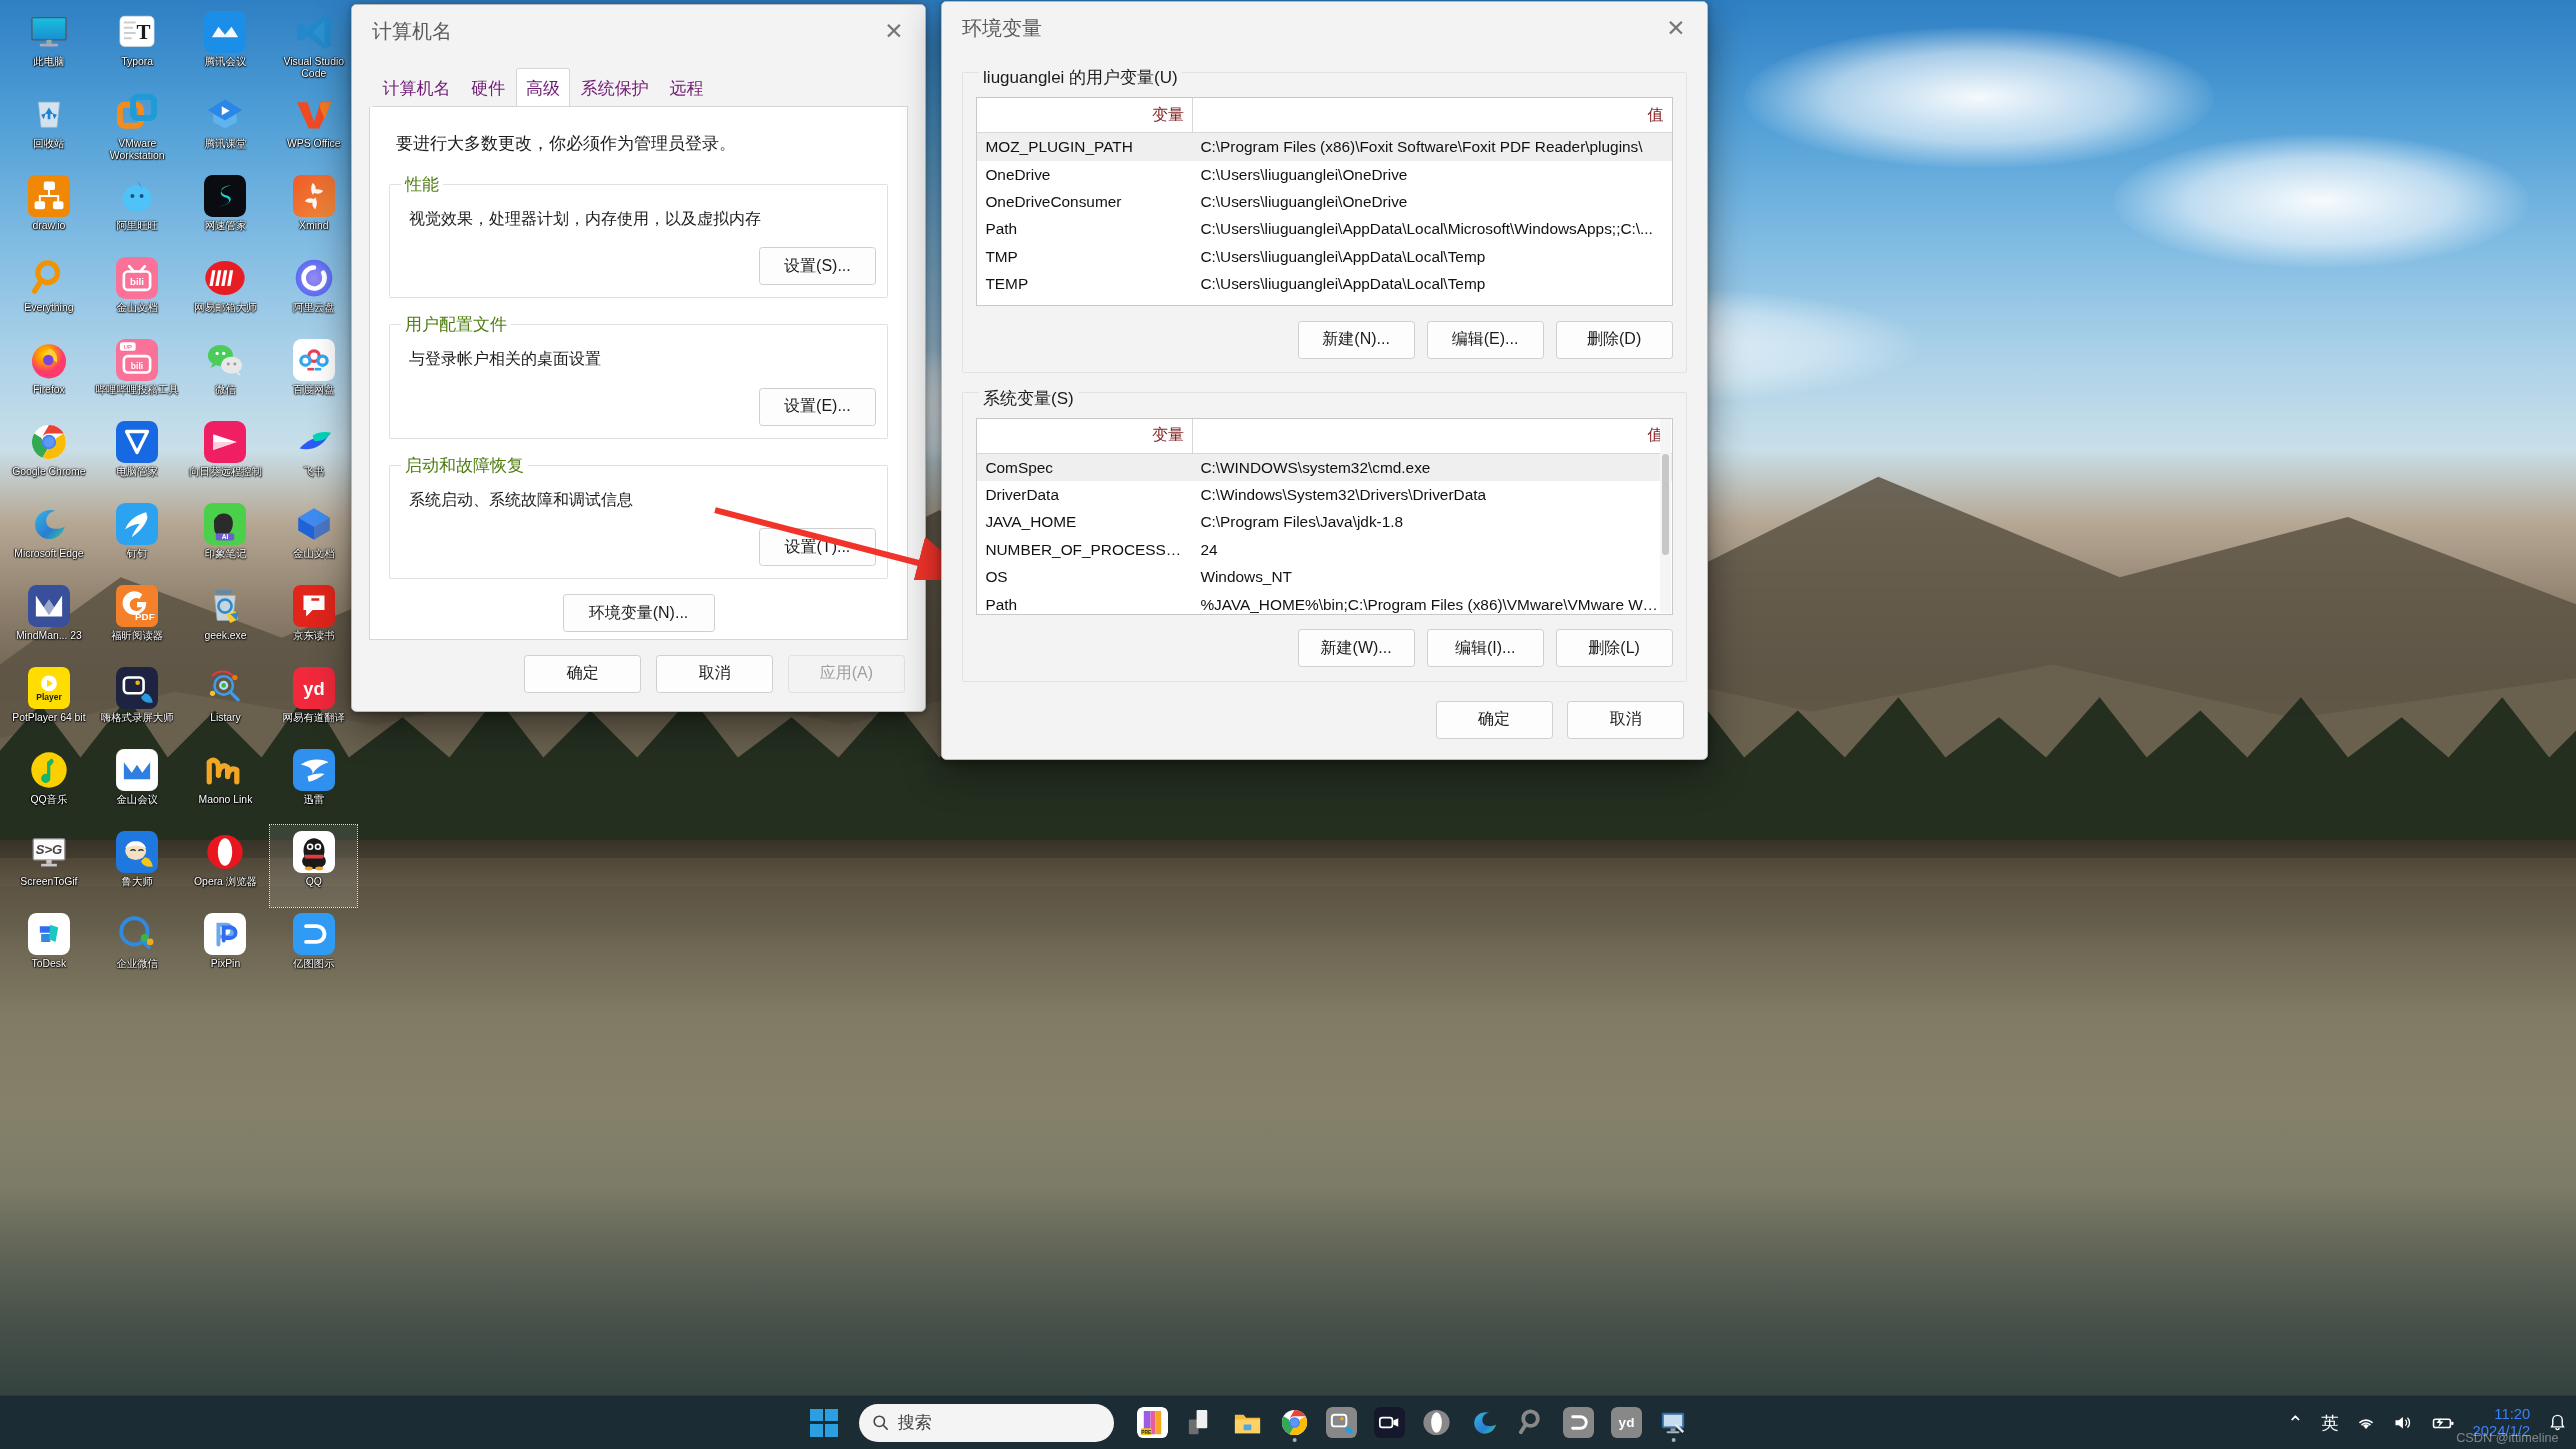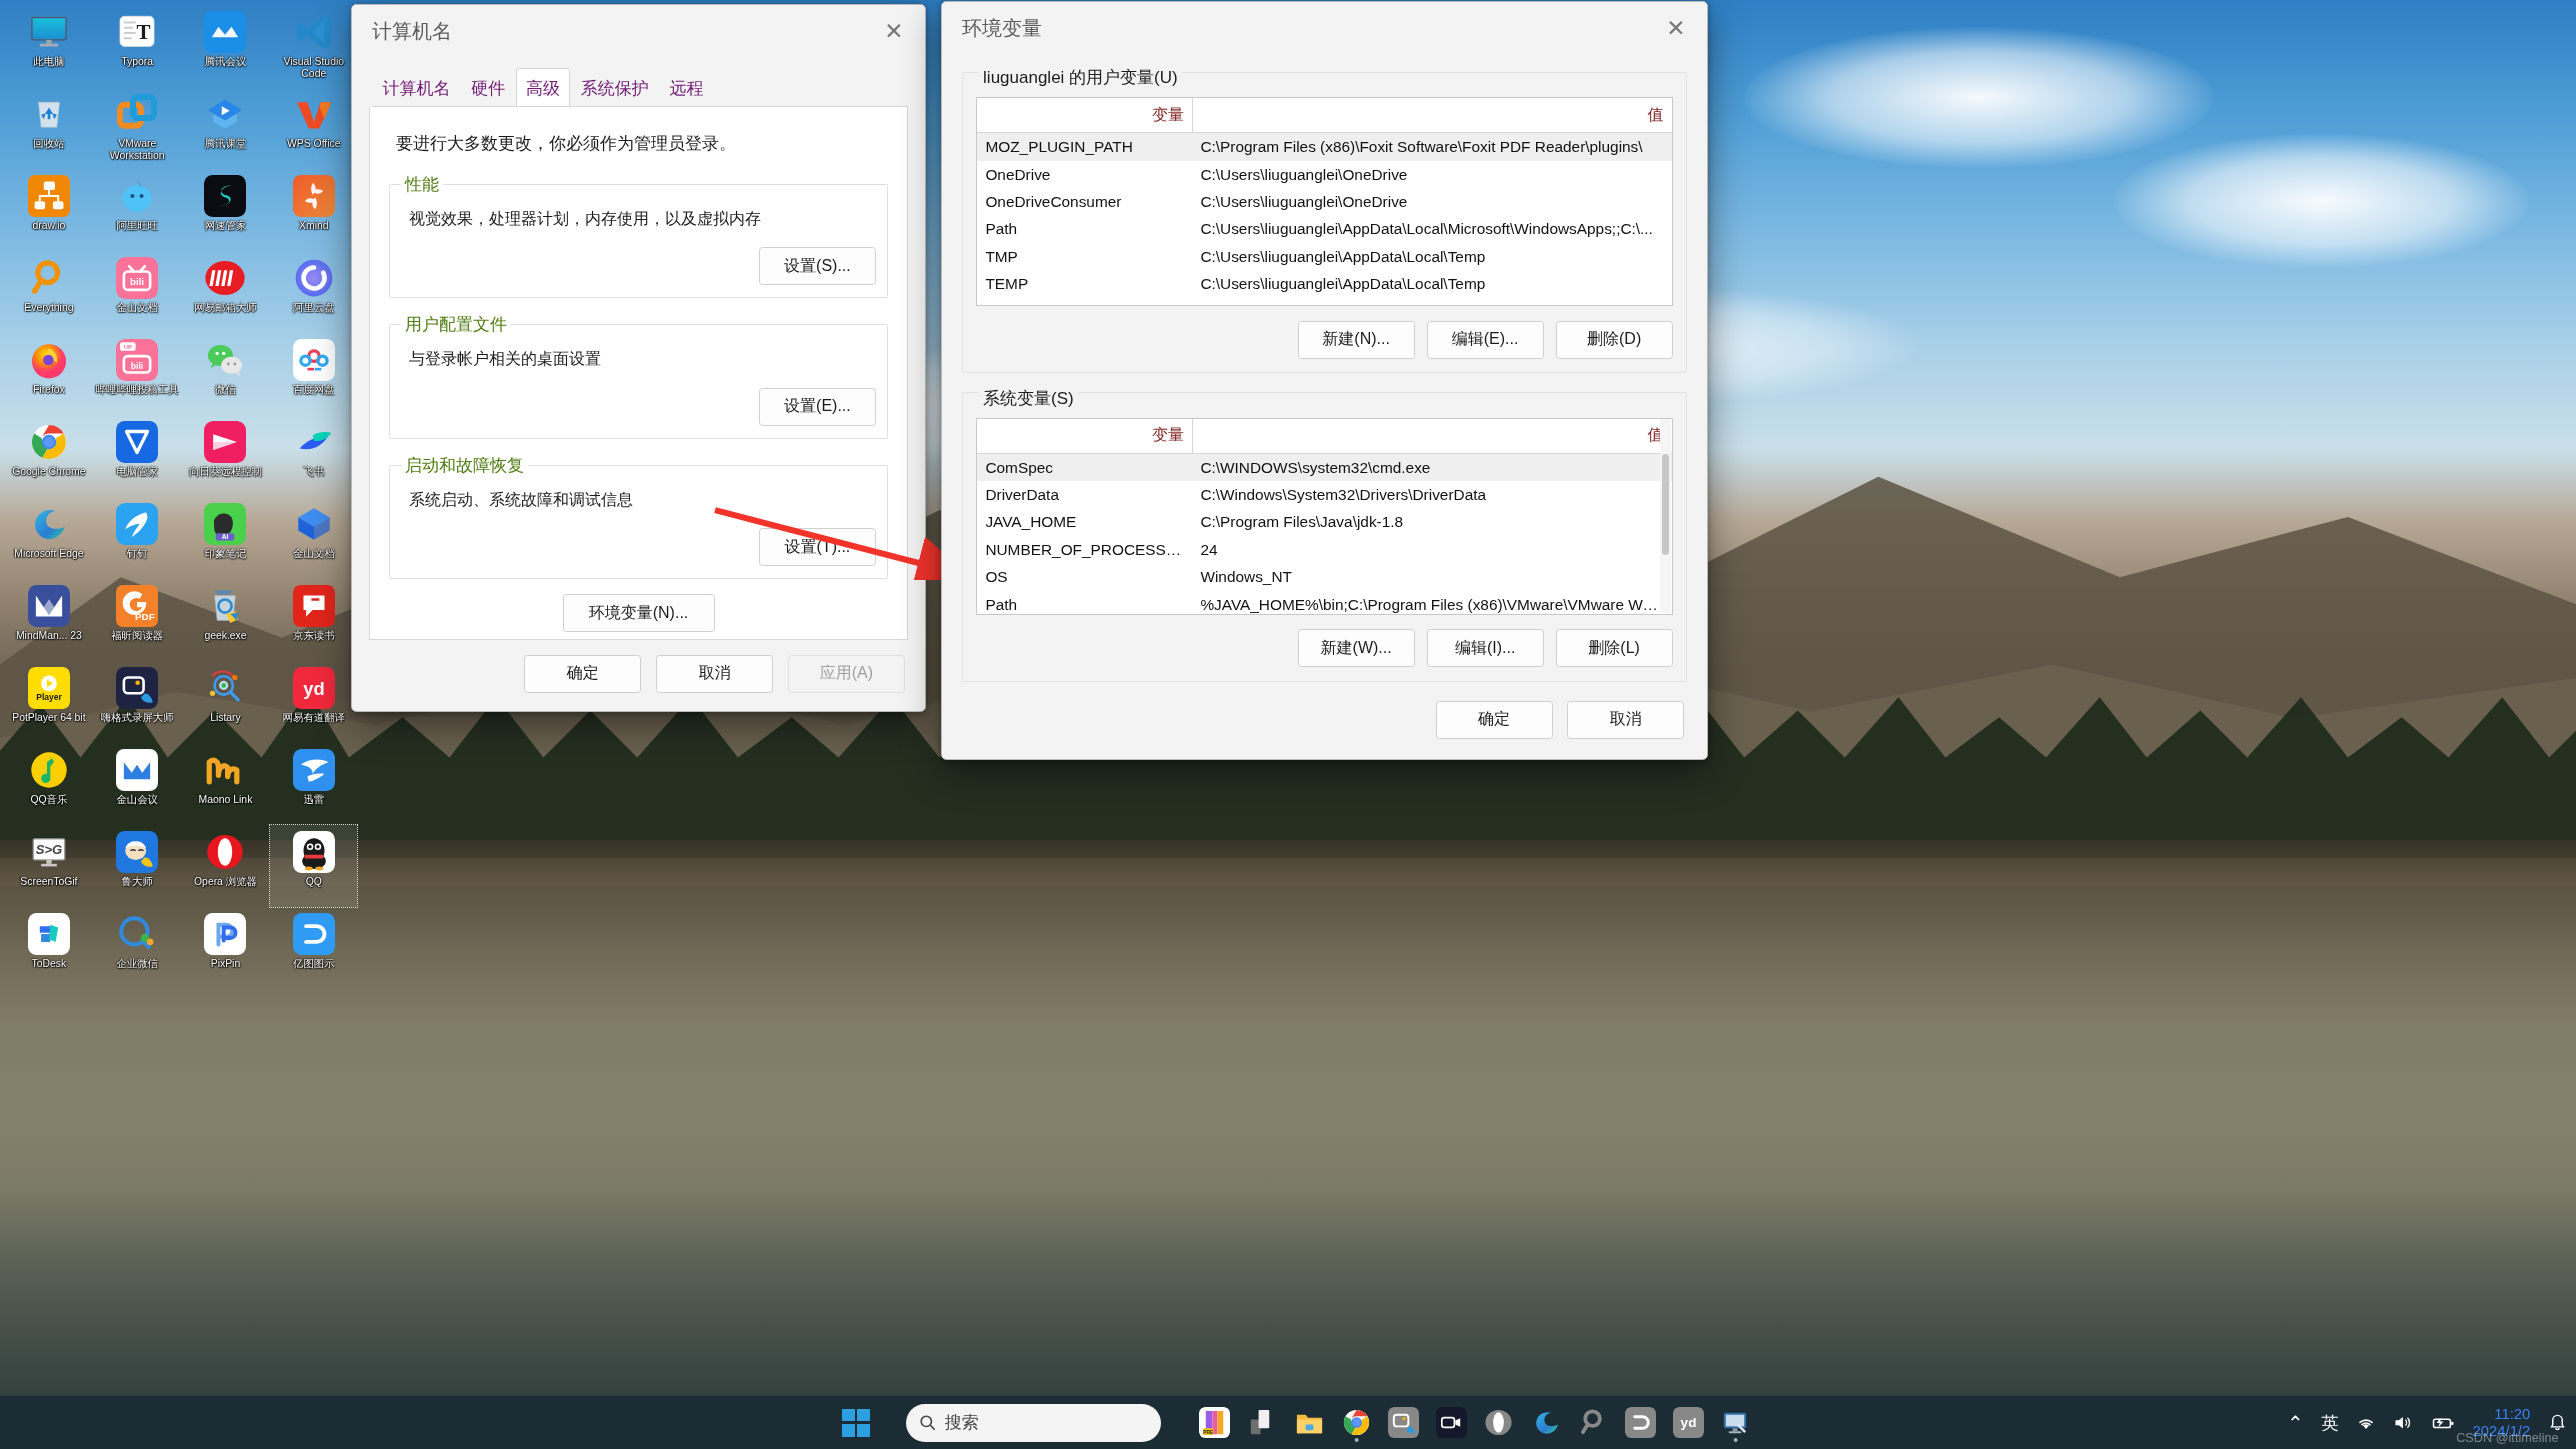--- a/index.html
+++ b/index.html
@@ -254,22 +254,22 @@
 
   
   #taskbar {
     position: absolute; left: 0; right: 0; bottom: 0; height: 54px;
     background: rgba(26,42,51,.92);
     backdrop-filter: blur(5.4px);
     display: flex; align-items: center;
     border-top: 0.7px solid rgba(255,255,255,.06);
   }
   #tb-center {
-    position: absolute; left: 835px;
-    display: flex; align-items: center; gap: 22px;
+    position: absolute; left: 803px;
+    display: flex; align-items: center; gap: 7px;
   }
   .tb-item {
     width: 42px; height: 42px;
     display: flex; align-items: center; justify-content: center;
     border-radius: 5.4px;
     position: relative;
   }
   .tb-item .tglyph {
     width: 31px; height: 31px;
     border-radius: 5.4px;

